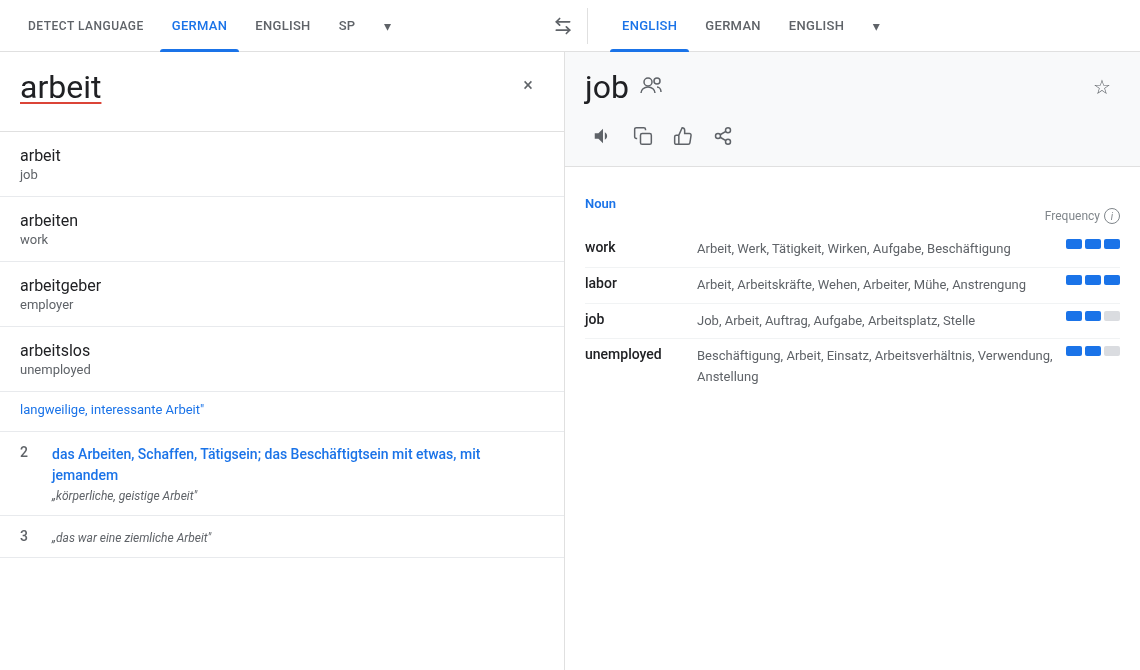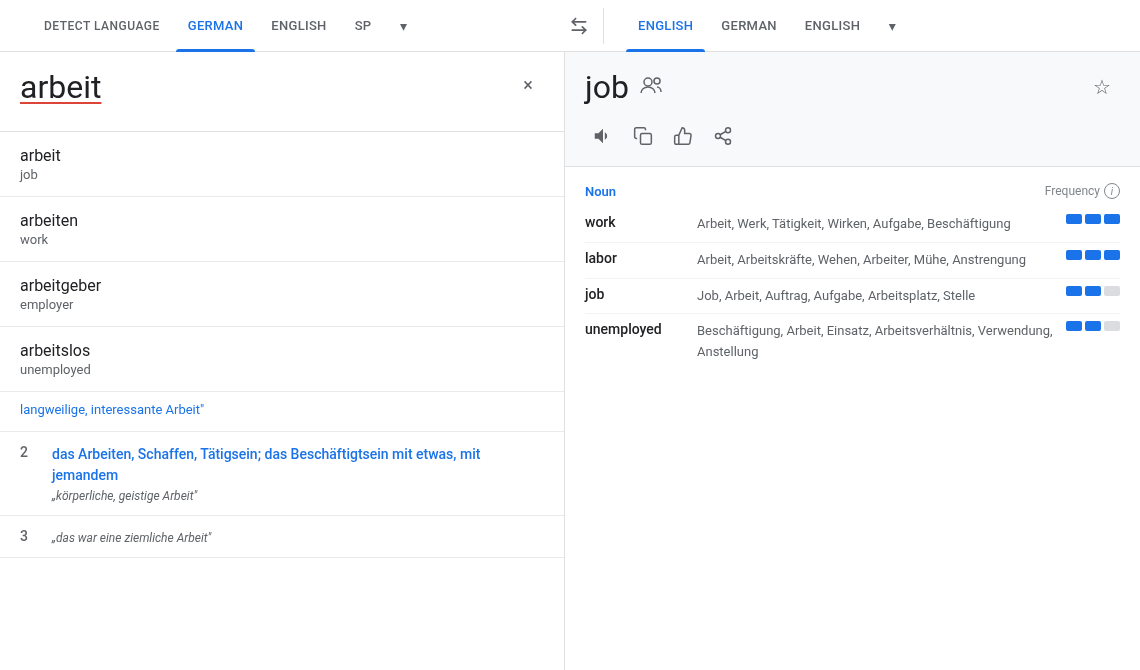--- a/index.html
+++ b/index.html
@@ -11,21 +11,21 @@
       width: 1140px;
       height: 670px;
       overflow: hidden;
     }
 
     
     .top-nav {
       display: flex;
       align-items: center;
       border-bottom: 1px solid #e0e0e0;
-      padding: 0 32px;
+      padding: 0 16px;
       height: 52px;
       gap: 6px;
       justify-content: center;
     }
     .nav-left {
       display: flex;
       align-items: center;
       flex: 0 0 565px;
       gap: 4px;
     }
@@ -287,20 +287,21 @@
       font-size: 13px;
       color: #1a73e8;
       font-weight: 600;
     }
     .freq-label {
       font-size: 12px;
       color: #80868b;
       display: flex;
       align-items: center;
       gap: 4px;
+      margin-top: 25px;
     }
     .freq-icon {
       width: 16px;
       height: 16px;
       border: 1.5px solid #80868b;
       border-radius: 50%;
       display: inline-flex;
       align-items: center;
       justify-content: center;
       font-size: 10px;

